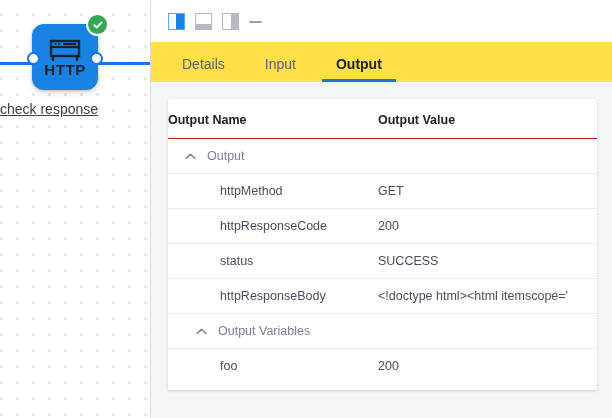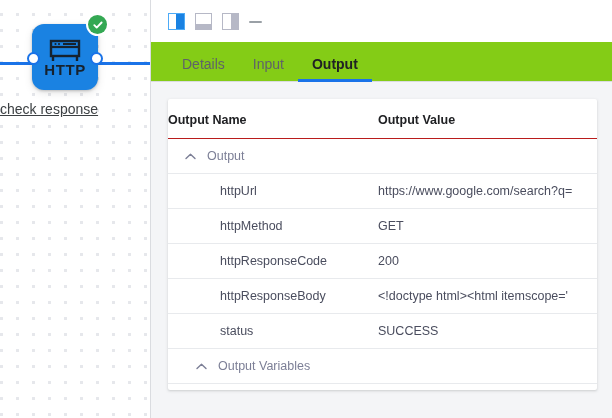--- a/index.html
+++ b/index.html
@@ -217,24 +217,24 @@
     height: 2px;
     background: #9aa0a6;
     border-radius: 1px;
   }
 
   .tabs {
     height: 39px;
     display: flex;
     align-items: flex-end;
     padding: 0 0 0 17px;
-    gap: 0;
+    gap: 12px;
     border-bottom: 1px solid #dadce0;
     flex: 0 0 39px;
-    background: #84cc16;
+    background: #fde047;
   }
   .tab {
     position: relative;
     padding: 0 14px 9px 14px;
     font-size: 14px;
     color: #5f6368;
     cursor: pointer;
     line-height: 16px;
   }
   .tab.active {
@@ -377,38 +377,34 @@
                 <span class="group-cell">
                   <svg class="chev" viewBox="0 0 11 7">
                     <path d="M1 5.6 L5.5 1.3 L10 5.6" fill="none" stroke="#7c7f96" stroke-width="1.4" stroke-linecap="round" stroke-linejoin="round"></path>
                   </svg>
                   <span>Output</span>
                 </span>
               </td>
             </tr>
 
             <tr>
-              <td class="name indent">httpUrl</td>
-              <td class="value">https://www.google.com/search?q=</td>
-            </tr>
-            <tr>
               <td class="name indent">httpMethod</td>
               <td class="value">GET</td>
             </tr>
             <tr>
               <td class="name indent">httpResponseCode</td>
               <td class="value">200</td>
             </tr>
             <tr>
+              <td class="name indent">status</td>
+              <td class="value">SUCCESS</td>
+            </tr>
+            <tr>
               <td class="name indent">httpResponseBody</td>
               <td class="value">&lt;!doctype html&gt;&lt;html itemscope='</td>
-            </tr>
-            <tr>
-              <td class="name indent">status</td>
-              <td class="value">SUCCESS</td>
             </tr>
 
             <tr class="group">
               <td colspan="2" style="padding-left:11px;">
                 <span class="group-cell">
                   <svg class="chev" viewBox="0 0 11 7">
                     <path d="M1 5.6 L5.5 1.3 L10 5.6" fill="none" stroke="#7c7f96" stroke-width="1.4" stroke-linecap="round" stroke-linejoin="round"></path>
                   </svg>
                   <span>Output Variables</span>
                 </span>

